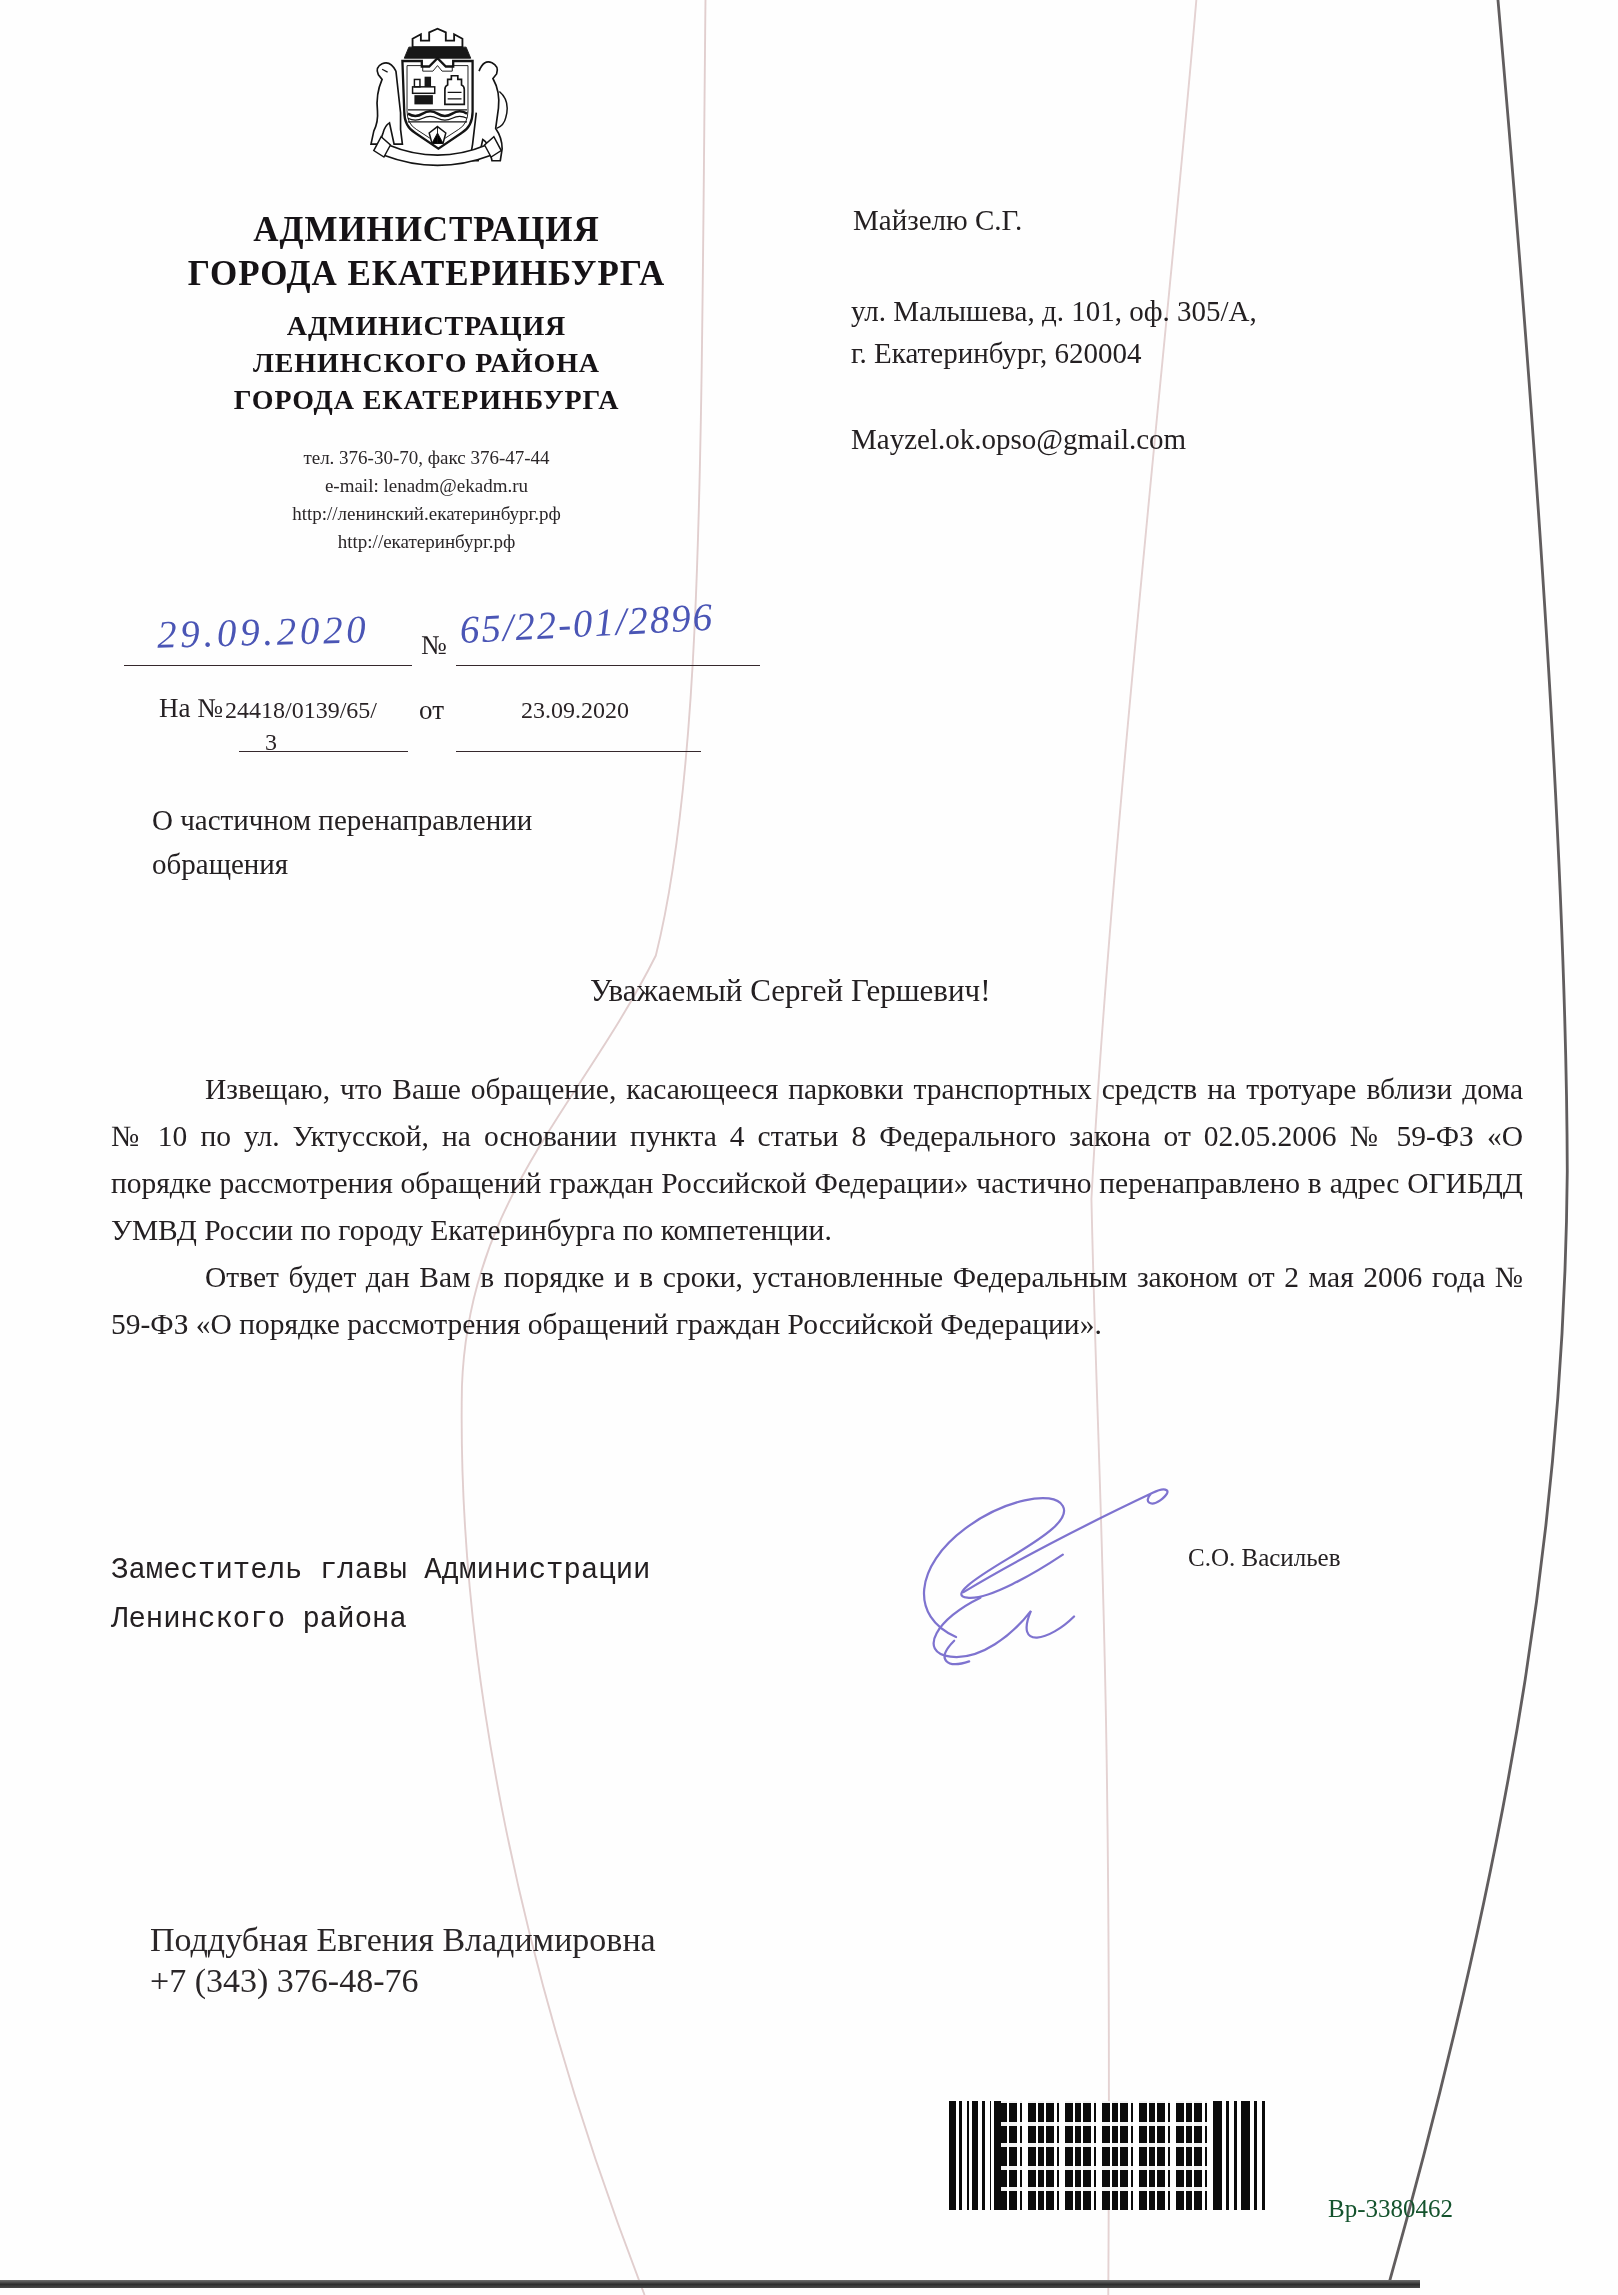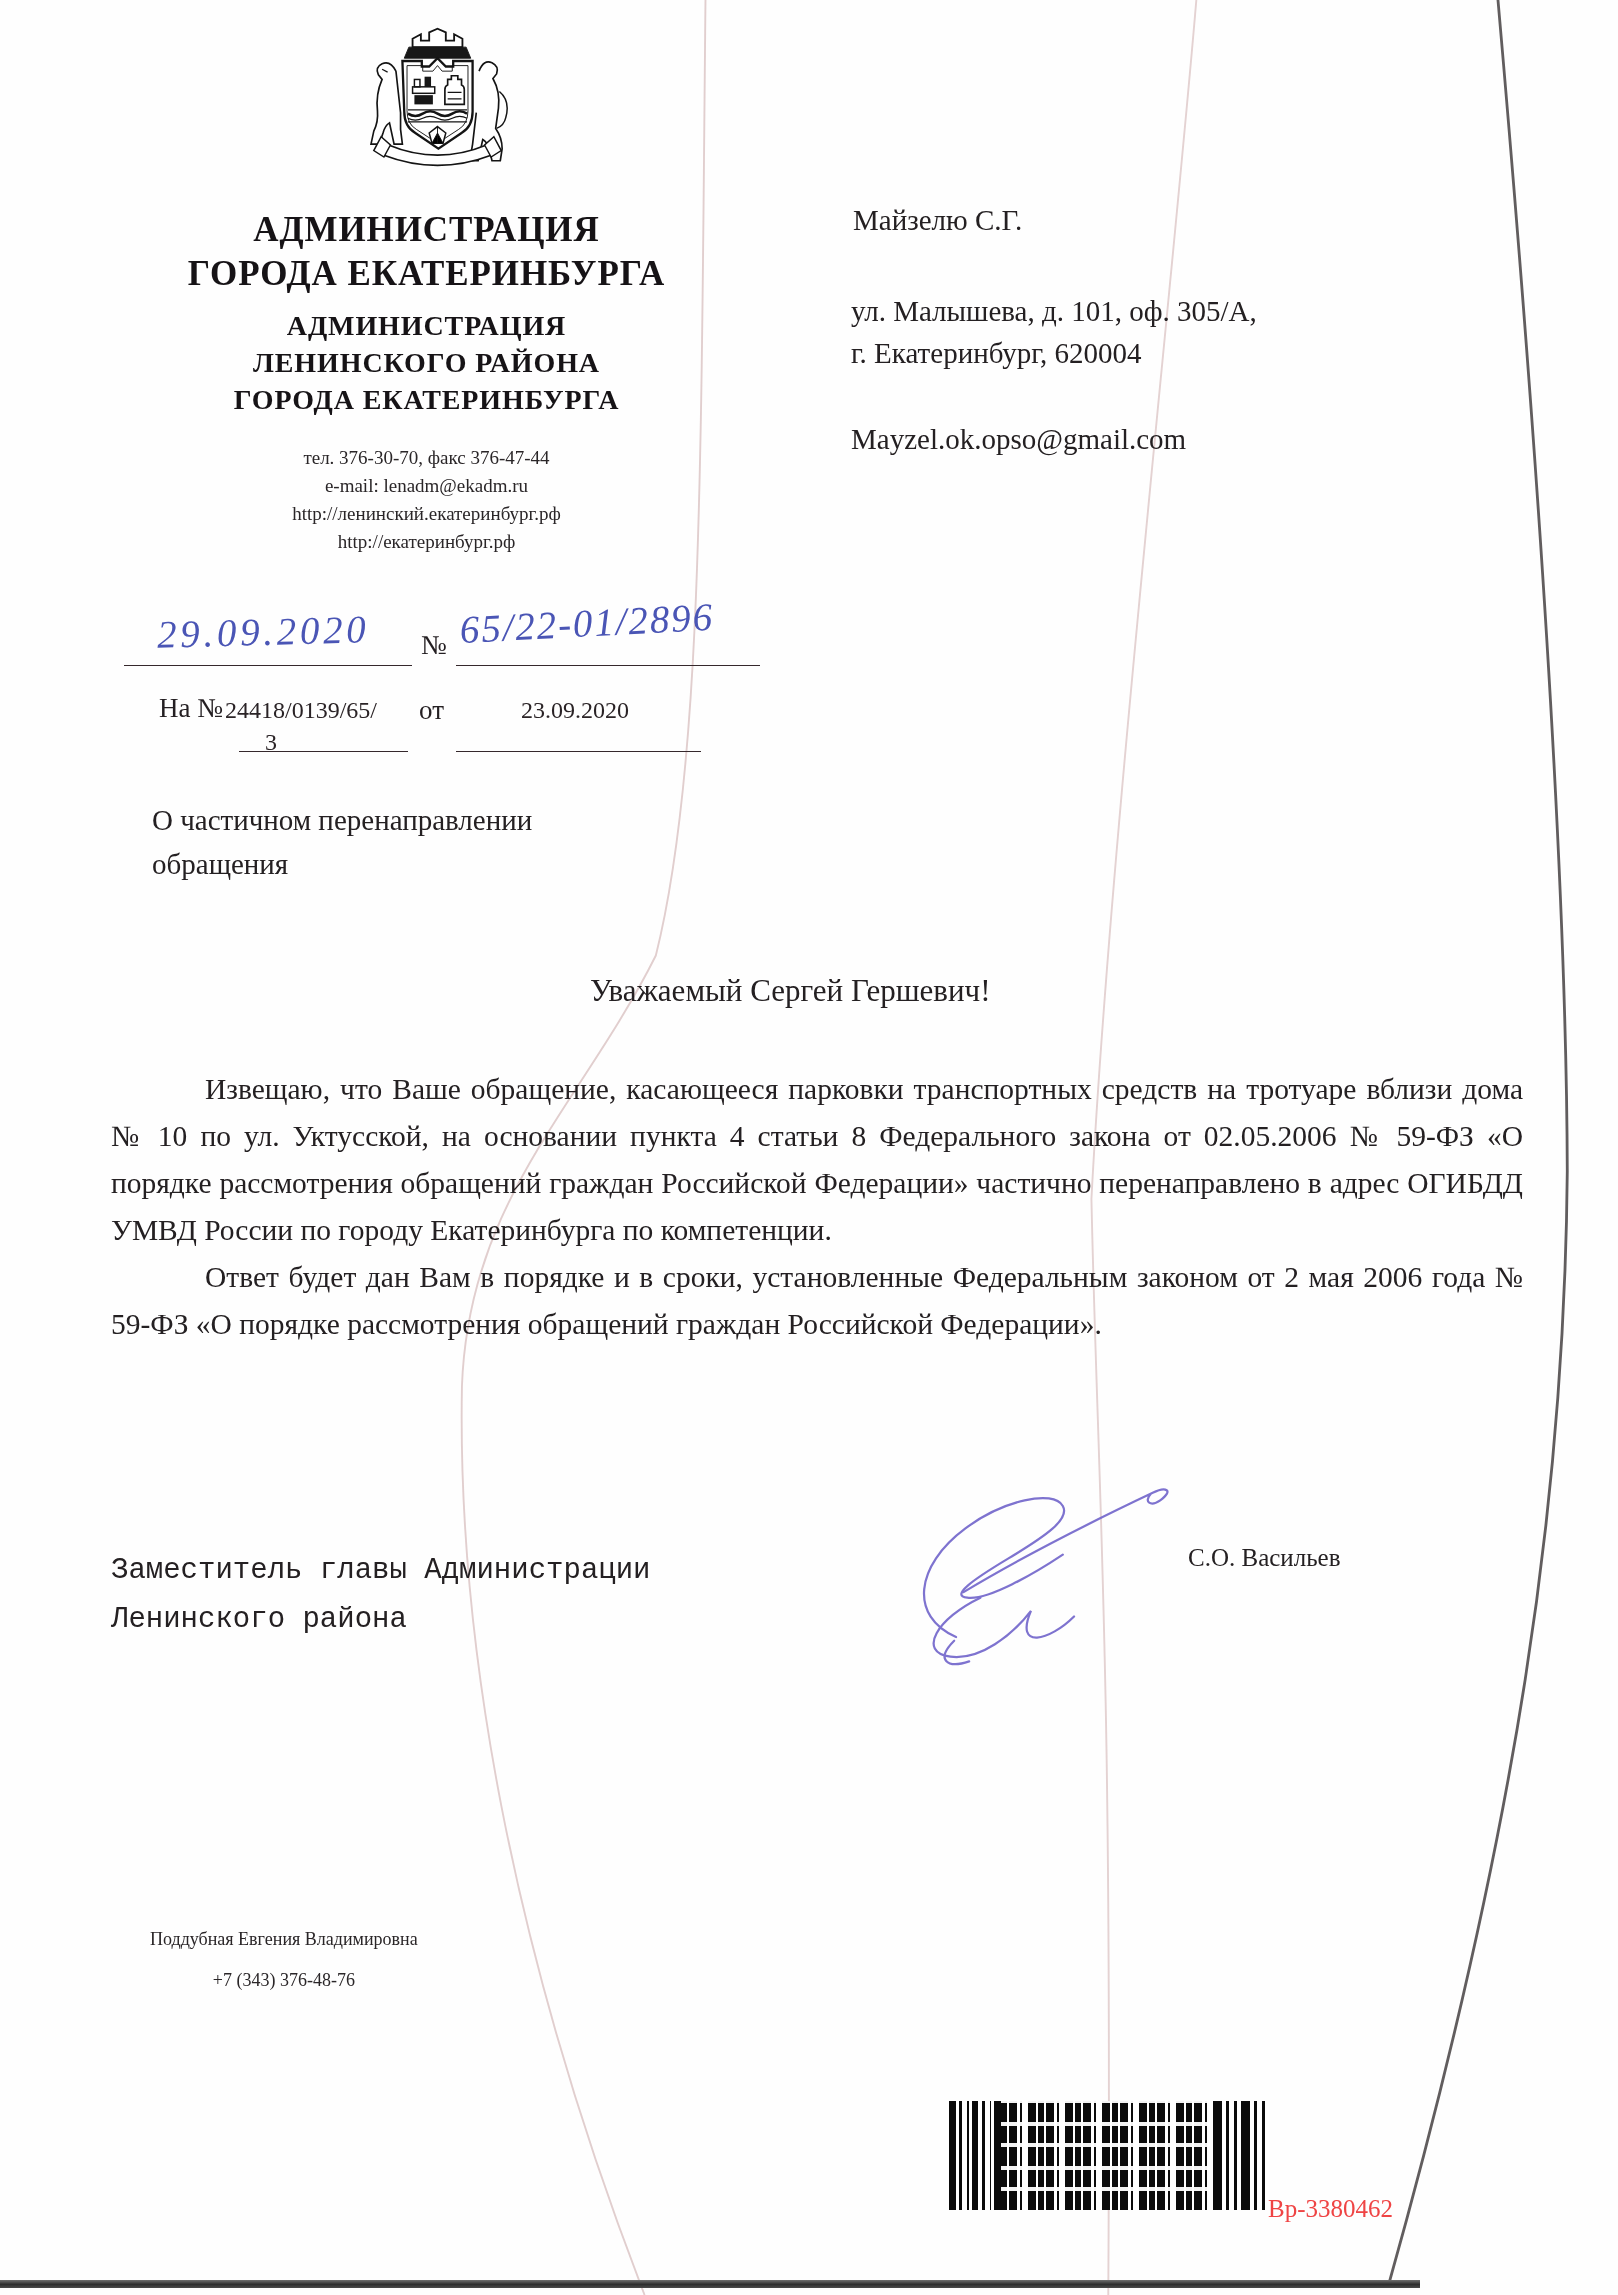--- a/index.html
+++ b/index.html
@@ -27,32 +27,32 @@
   
   .subject{font-size:29px;line-height:44px;color:#242022;}
   .saluta{font-size:31px;color:#242022;}
   .bodytext{left:111px;top:1046px;width:1412px;font-size:29.5px;line-height:47px;
     text-align:justify;color:#242022;margin-top:20px;}
   .bodytext p{margin:0;text-indent:94px;text-align:justify;}
   
   .sig-pos{font-size:29px;line-height:49px;color:#242022;font-family:Liberation Mono, monospace;}
   .sig-name{font-size:25px;color:#242022;}
   
-  .executor{font-size:18px;line-height:41px;color:#2a2628;text-align:center;}
+  .executor{font-size:34px;line-height:41px;color:#2a2628;}
   
   .barcode{left:949px;top:2101px;width:320px;height:109px;display:flex;}
   .bc-left{width:52px;height:100%;
     background:repeating-linear-gradient(90deg,#0b0b0b 0 6.6px,#fff 6.6px 10.3px,#0b0b0b 10.3px 13px,#fff 13px 18px,#0b0b0b 18px 19.7px,#fff 19.7px 22.5px);}
   .bc-mid{width:212px;height:100%;
     background:
       repeating-linear-gradient(0deg, rgba(255,255,255,0) 0 19px, rgba(255,255,255,.95) 19px 23.4px, rgba(255,255,255,0) 23.4px 40px, rgba(255,255,255,.95) 40px 44px),
       repeating-linear-gradient(90deg,#0b0b0b 0 5.6px,#fff 5.6px 8.4px,#0b0b0b 8.4px 16px,#fff 16px 19px,#0b0b0b 19px 21.5px,#fff 21.5px 27px,#0b0b0b 27px 35px,#fff 35px 37px);}
   .bc-right{width:56px;height:100%;
     background:repeating-linear-gradient(90deg,#0b0b0b 0 9.4px,#fff 9.4px 13px,#0b0b0b 13px 16px,#fff 16px 21.5px,#0b0b0b 21.5px 24px,#fff 24px 28px);}
-  .bc-label{left:1268px;top:2195px;font-size:25px;color:#ef4444;}
+  .bc-label{left:1328px;top:2195px;font-size:25px;color:#14532d;}
   
   .bottom-edge{left:0;top:2280px;width:1420px;height:8.4px;
     background:linear-gradient(180deg,#6f6f6f,#2e2e2e 55%,#4a4a4a);}
   svg{display:block;}
 </style>
 </head>
 <body>
 
 <div class="page">
 

